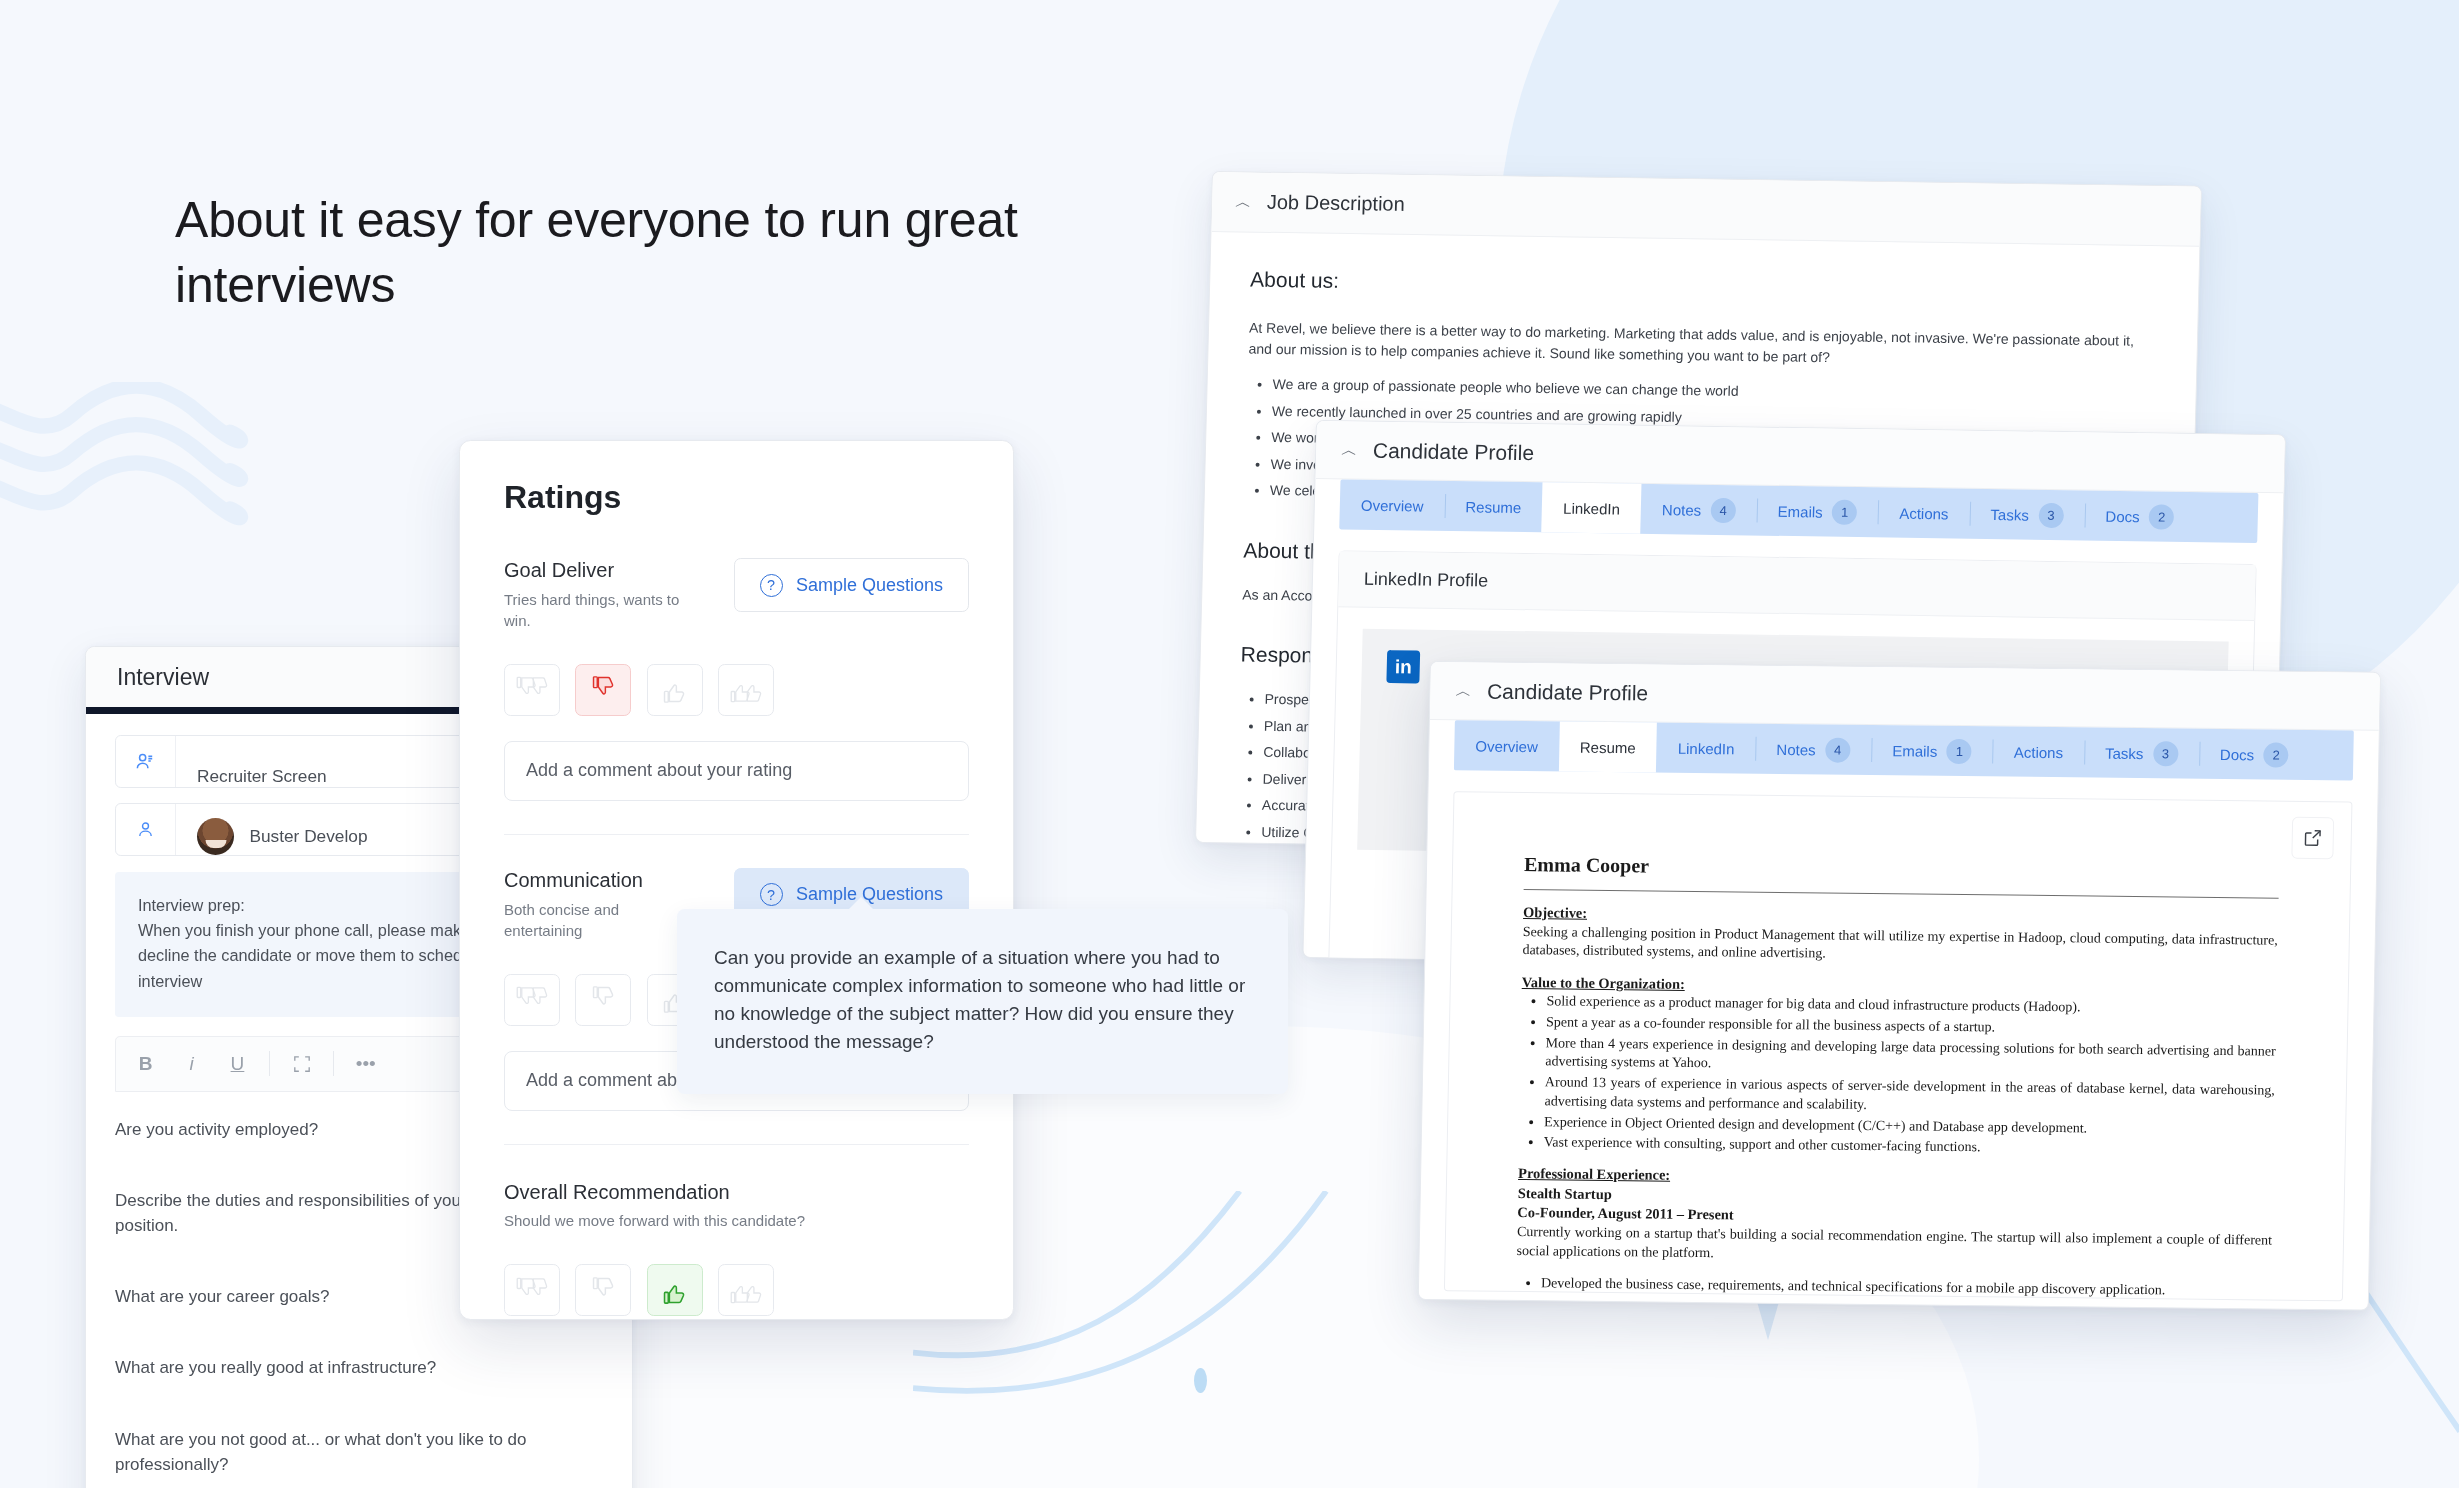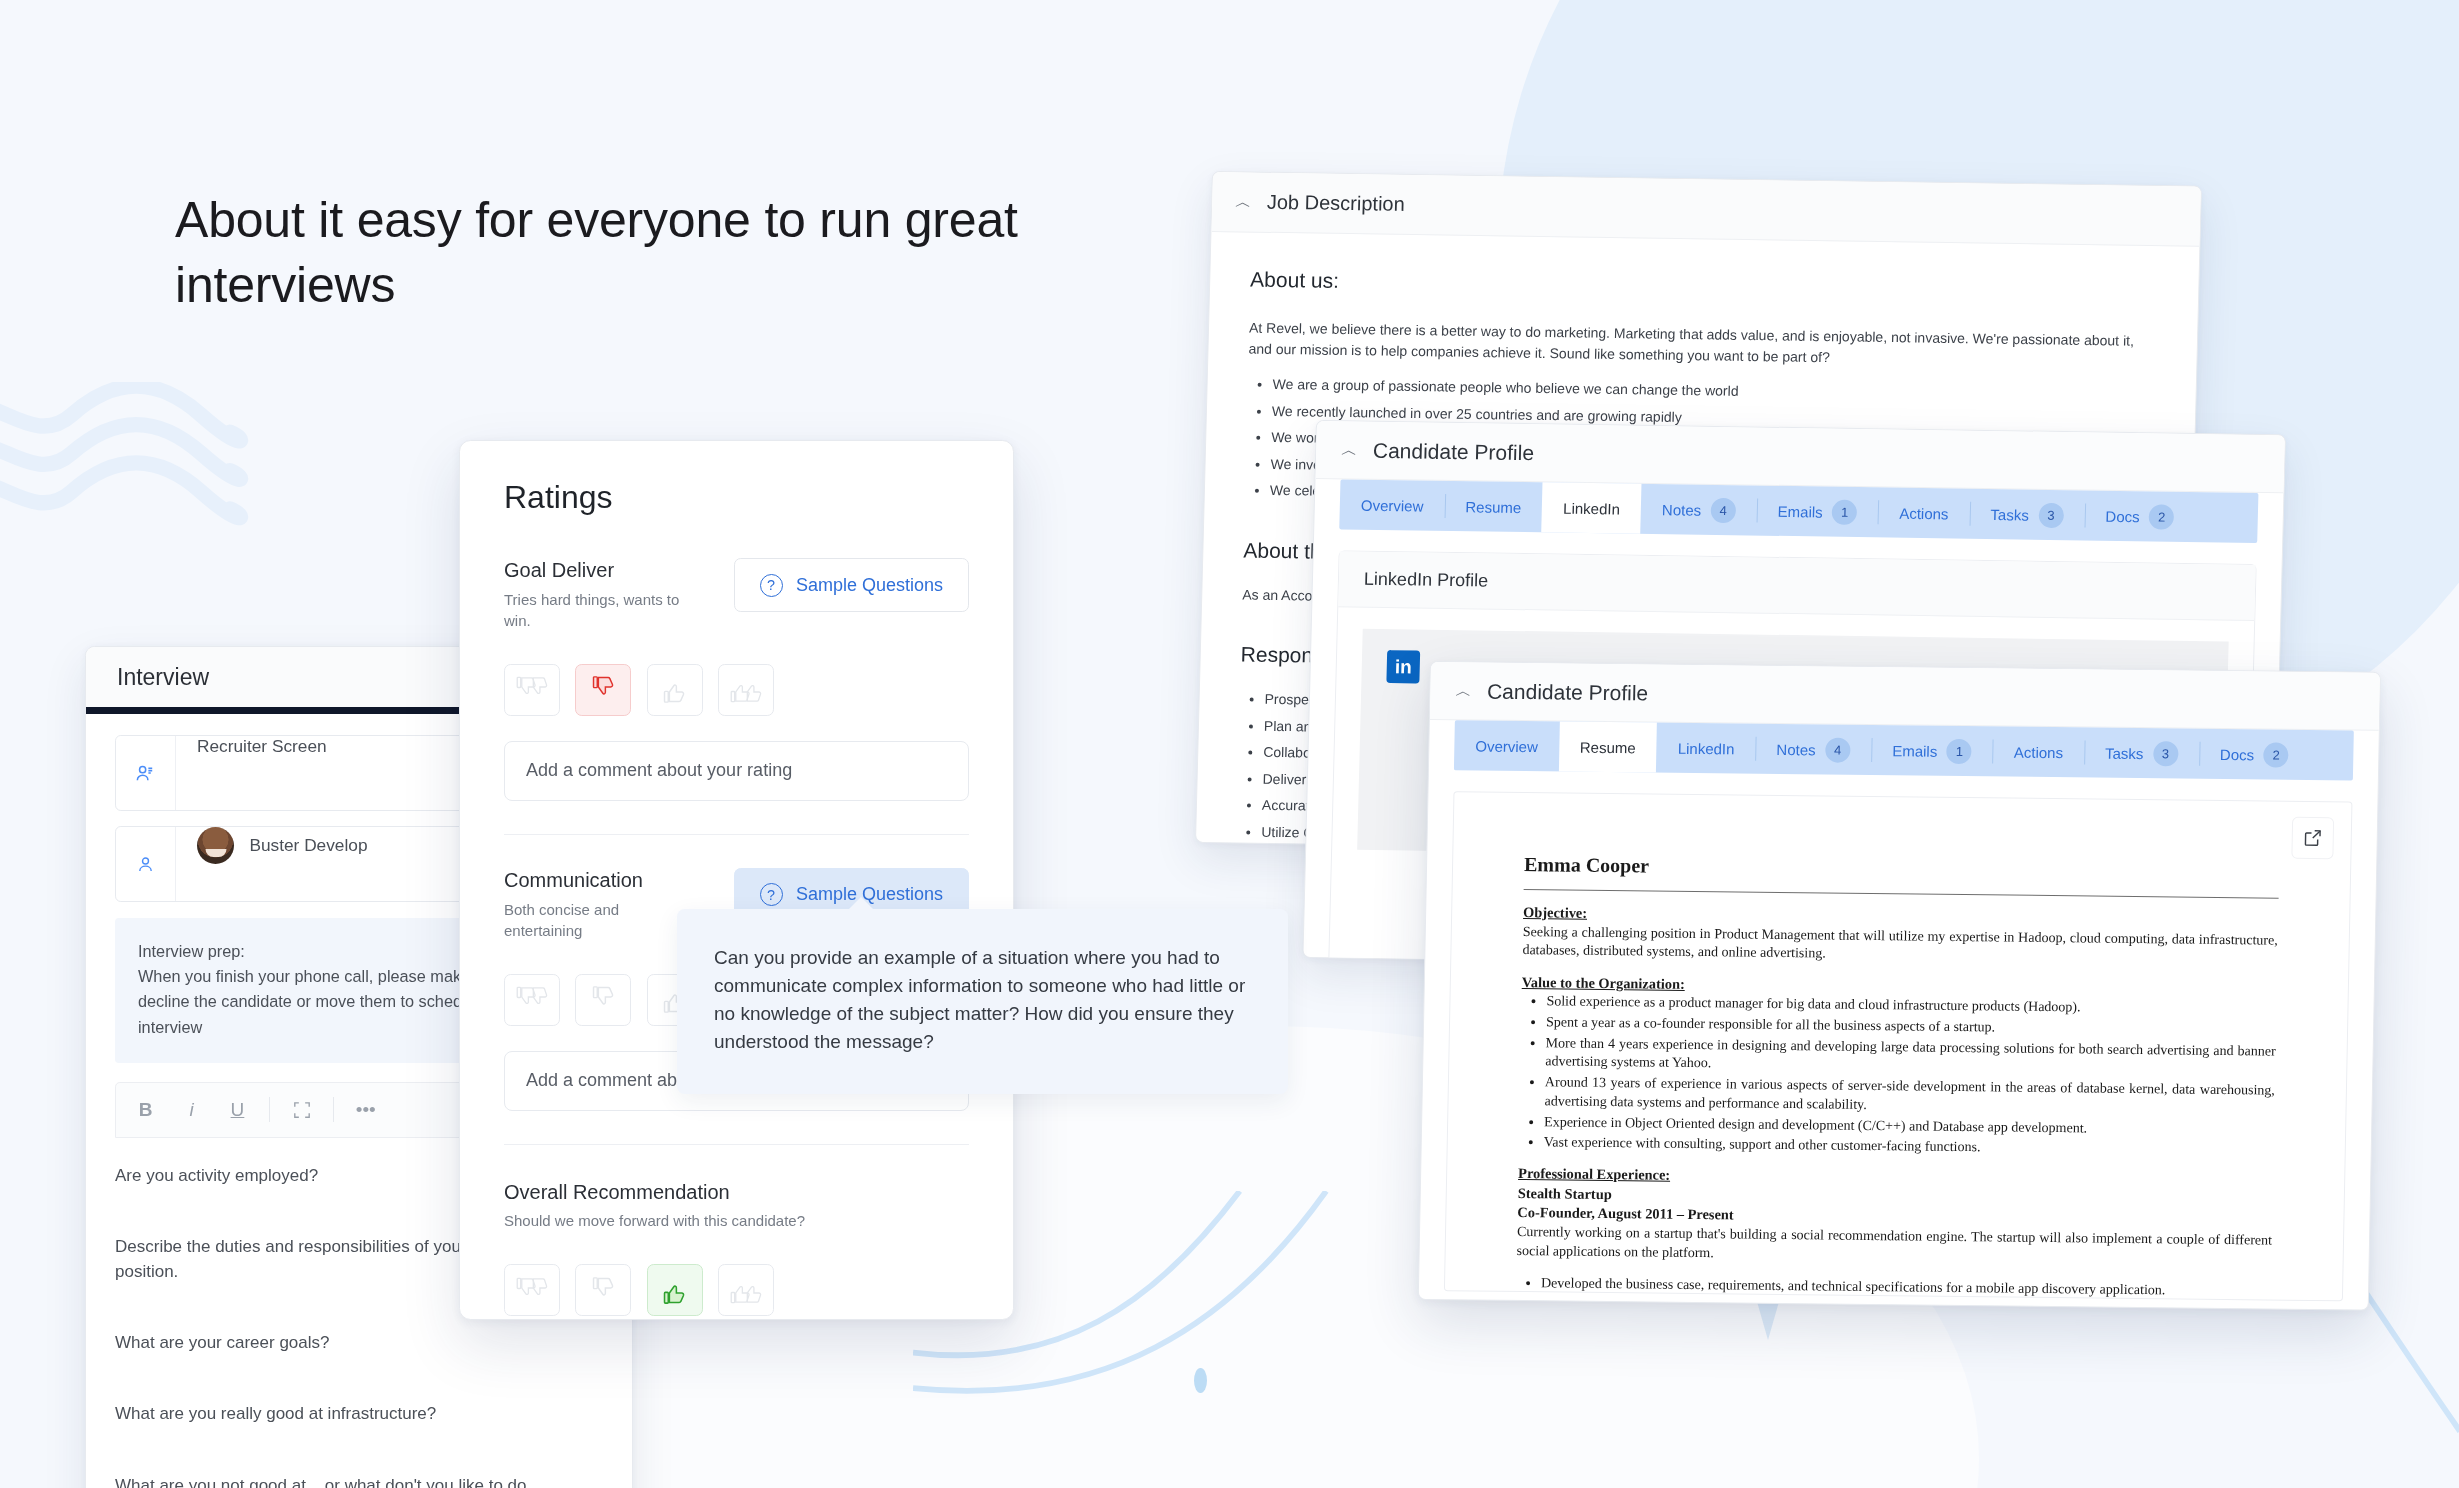--- a/index.html
+++ b/index.html
@@ -58,21 +58,21 @@
     left: 85px; top: 646px; width: 548px; height: 908px;
     z-index: 2;
   }
   .panel-head {
     height: 67px; background: #fafbfc; border-bottom: 7px solid #0f172a;
     display: flex; align-items: center; padding: 0 31px;
   }
   .panel-head-title { font-size: 23px; color: #2b2f36; font-weight: 400; }
   .iv-body { padding: 21px 29px 0 29px; }
   .select-row {
-    display: flex; align-items: flex-start; height: 76px;
+    display: flex; align-items: flex-end; height: 53px;
     border: 1px solid #e7eaef; border-radius: 5.8px; margin-bottom: 15.4px;
     background: #fff;
   }
   .select-icon-cell {
     width: 60px; height: 100%; display: flex; align-items: center; justify-content: center;
     border-right: 1px solid #eef0f4;
   }
   .select-label { flex: 1; padding-left: 21px; font-size: 17.3px; color: #4a4f57; display:flex; align-items:center; gap:15.4px;}
   .chev { margin-right: 17.3px; color: #b5bcc6; font-size: 14.4px; }
   .avatar {
@@ -101,21 +101,21 @@
   .q-list { padding: 25px 29px 0 29px; }
   .q-item { font-size: 17px; line-height: 1.48; color: #4b5058; margin-bottom: 46px; }
 
   
   #ratings-card {
     left: 459px; top: 440px; width: 555px; height: 880px;
     z-index: 6; border-radius: 11.5px;
     box-shadow: 0 25px 58px rgba(30,50,90,.13), 0 2.9px 9.6px rgba(30,50,90,.06);
   }
   .ratings-inner { padding: 38px 44px 0 44px; }
-  .ratings-title { font-size: 32px; color: #1f2329; font-weight: 400; margin-bottom: 42px; }
+  .ratings-title { font-size: 32px; color: #1f2329; font-weight: 700; margin-bottom: 42px; }
   .crit-head { display: flex; justify-content: space-between; align-items: flex-start; }
   .crit-name { font-size: 20px; color: #2b2f36; line-height: 1.25; }
   .crit-desc { font-size: 15px; color: #767c86; line-height: 1.4; margin-top: 5.8px; max-width: 183px;}
   .sq-btn {
     display: flex; align-items: center; gap: 13.4px;
     border: 1px solid #e4e7ec; border-radius: 6.7px;
     height: 54px; padding: 0 25px; background: #fff;
     color: #2f6fd8; font-size: 18px; white-space: nowrap;
   }
   .sq-btn.active { background: #dce8f9; border-color: #dce8f9; }

